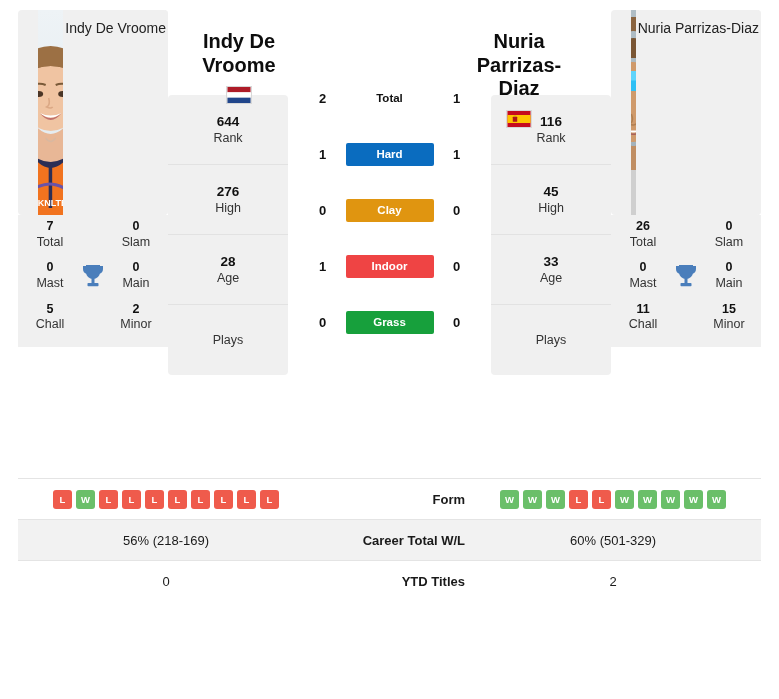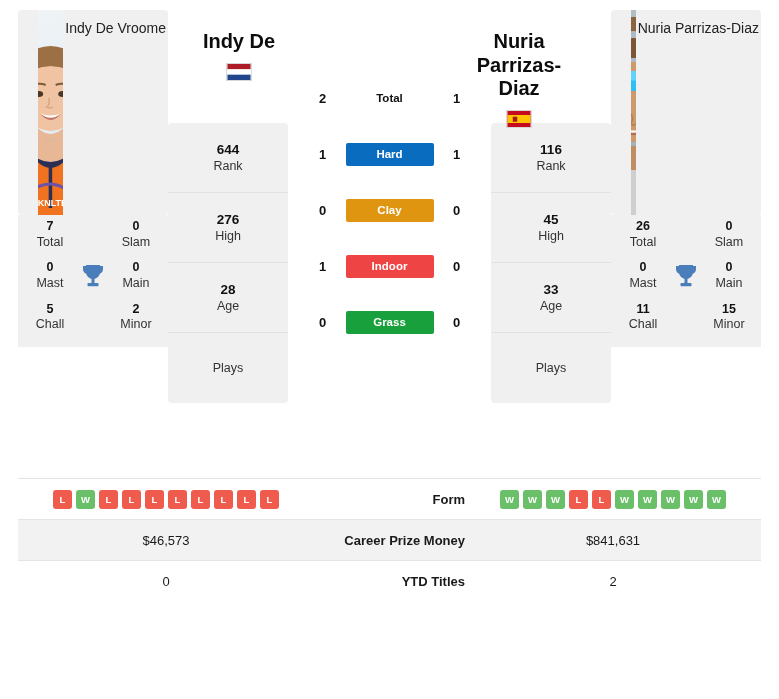--- a/index.html
+++ b/index.html
@@ -74,21 +74,21 @@
     display: flex;
     align-items: center;
     justify-content: center;
   }
   .trophy-cell svg { width: 24px; height: 26px; display: block; }
 
   
   .info-col {
     width: 120px;
     flex: 0 0 120px;
-    margin-top: 113px;
+    margin-top: 85px;
     background: #f0f0f0;
     border-radius: 4px;
     overflow: hidden;
   }
   .info-cell {
     height: 70px;
     display: flex;
     flex-direction: column;
     align-items: center;
     justify-content: center;
@@ -415,20 +415,21 @@
         <div class="tstat">
           <div class="num">15</div>
           <div class="lbl">Minor</div>
         </div>
       </div>
     </div>
   </div>
 
   <div class="name-heading name-left">
     <div>Indy De</div>
+    <div>Vroome</div>
     <span class="flag">
       <svg viewBox="0 0 26 18">
           <rect width="26" height="6" fill="#ae1c28"></rect>
           <rect y="6" width="26" height="6" fill="#ffffff"></rect>
           <rect y="12" width="26" height="6" fill="#21468b"></rect>
         </svg>
     </span>
   </div>
 
   <div class="name-heading name-right">
@@ -471,23 +472,23 @@
               <span class="badge" style="background: rgb(239, 91, 76);">L</span>
               <span class="badge" style="background: rgb(106, 191, 105);">W</span>
               <span class="badge" style="background: rgb(106, 191, 105);">W</span>
               <span class="badge" style="background: rgb(106, 191, 105);">W</span>
               <span class="badge" style="background: rgb(106, 191, 105);">W</span>
               <span class="badge" style="background: rgb(106, 191, 105);">W</span>
             </div>
         </td>
       </tr>
       <tr class="shaded">
-        <td class="col-side">$46,573</td>
-        <td class="col-mid">Career Prize Money</td>
-        <td class="col-side">$841,631</td>
+        <td class="col-side">56% (218-169)</td>
+        <td class="col-mid">Career Total W/L</td>
+        <td class="col-side">60% (501-329)</td>
       </tr>
       <tr>
         <td class="col-side">0</td>
         <td class="col-mid">YTD Titles</td>
         <td class="col-side">2</td>
       </tr>
     </tbody>
   </table>
 
 </div>

